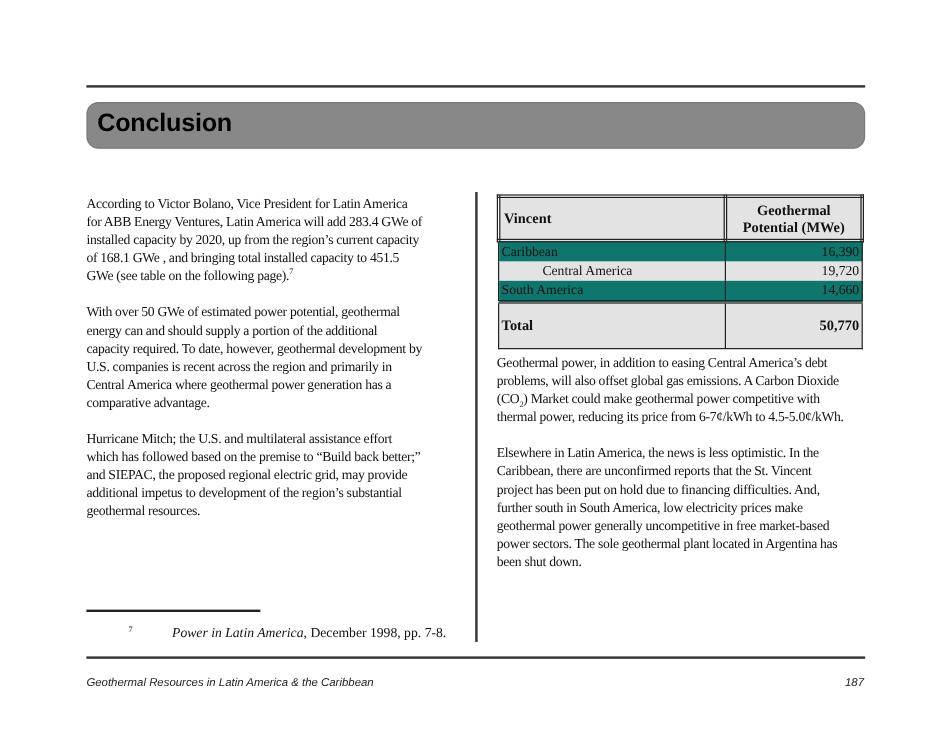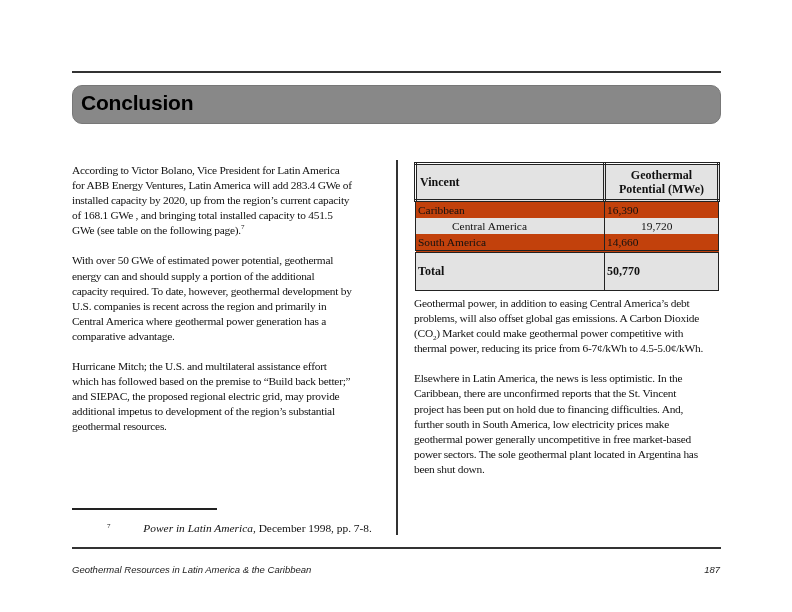--- a/index.html
+++ b/index.html
@@ -25,23 +25,23 @@
                font-size: 11.4px; line-height: 15.1px; letter-spacing: -0.25px; }
   .col-right p { margin: 0 0 15px 0; }
 
   table.geo { position: absolute; left: 414px; top: 162px; width: 306px;
               border-collapse: collapse; font-size: 11.4px; }
   table.geo th { background: #e3e3e3; font-weight: bold; font-size: 12px;
                  border: 3px double #222; padding: 2px 3px; height: 30px; line-height: 14px; }
   table.geo th.region { text-align: left; width: 180px; }
   table.geo th.pot { text-align: center; }
   table.geo td { padding: 0 2px; height: 16px; line-height: 16px; border-left: 1px solid #222; border-right: 1px solid #222; }
-  table.geo td.val { text-align: left; }
+  table.geo td.val { text-align: right; }
   table.geo tr.row-alt td { background: #e3e3e3; padding-left: 36px; }
-  table.geo tr.row-white td { background: #c2410c; }
+  table.geo tr.row-white td { background: #0f766e; }
   table.geo tr.last-row td { border-bottom: 3px double #222; }
   table.geo tr.total td { background: #e3e3e3; font-weight: bold; font-size: 12px; height: 26px;
                           vertical-align: bottom; padding-bottom: 11px; border: 1px solid #222; }
 
   .rule-bottom { position: absolute; left: 72px; top: 547px; width: 649px; height: 2px; background: #333; }
   .footer-left { position: absolute; left: 72px; top: 564px; font-family: "Liberation Sans", sans-serif;
                  font-style: italic; font-size: 9.5px; color: #222; }
   .footer-right { position: absolute; right: 72px; top: 564px; font-family: "Liberation Sans", sans-serif;
                   font-style: italic; font-size: 9.5px; color: #222; }
 </style>

